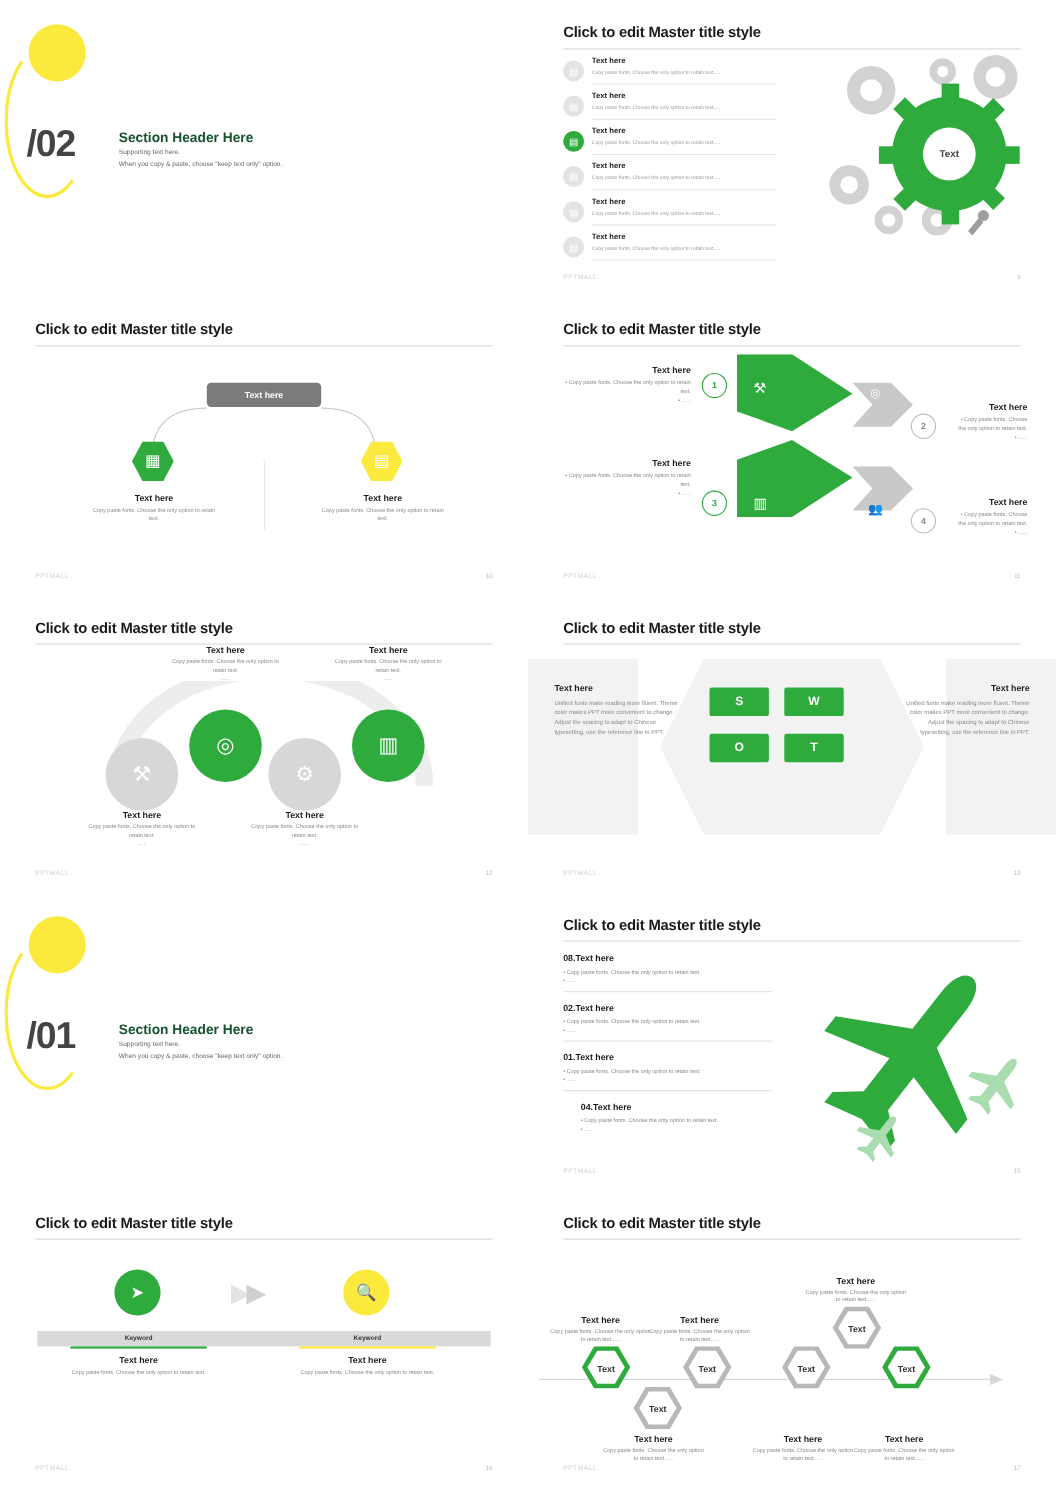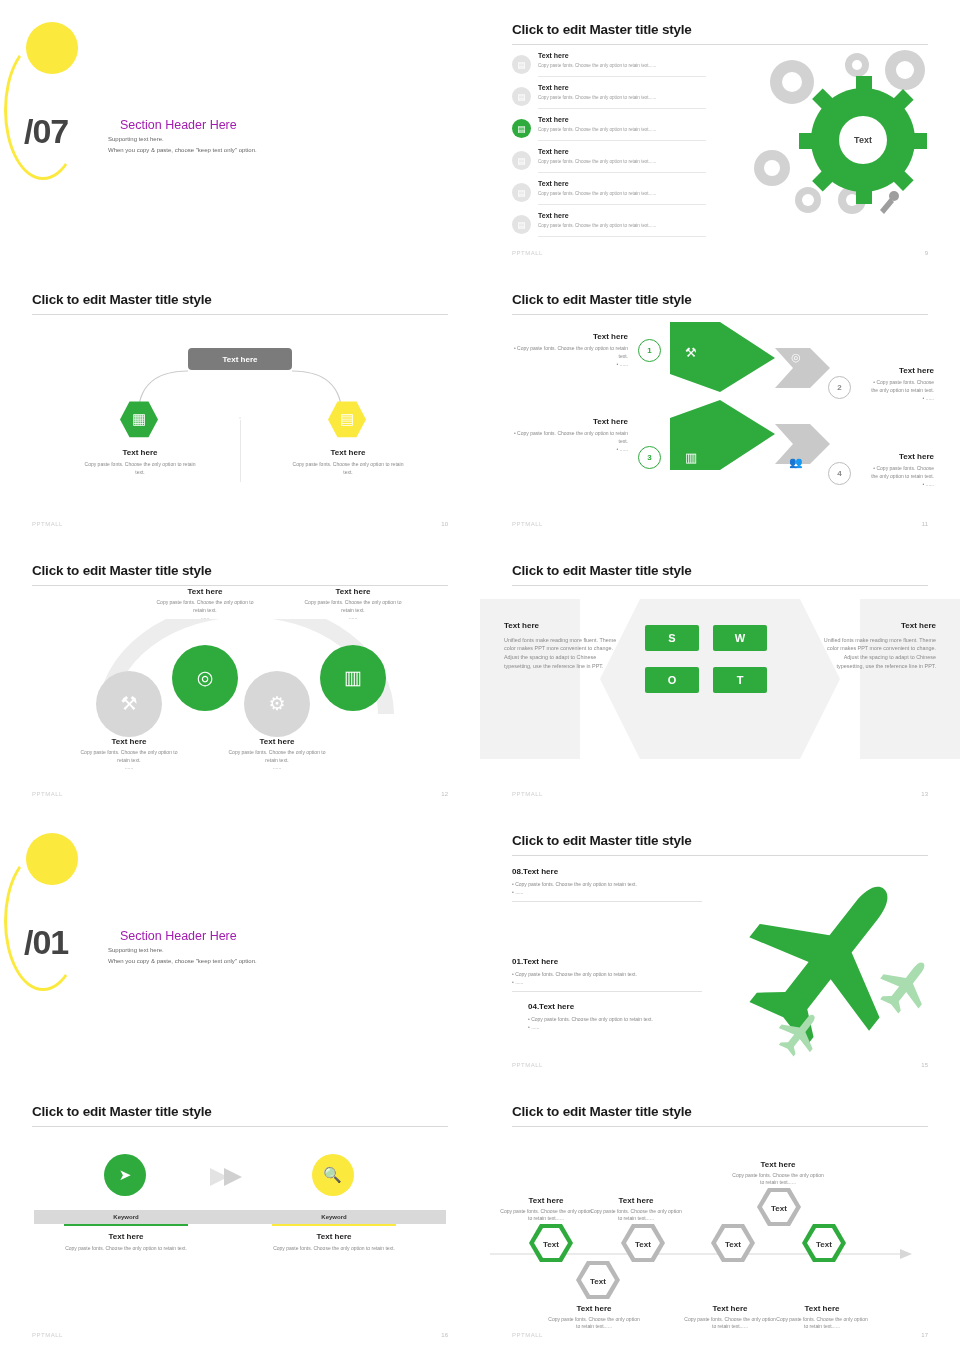--- a/index.html
+++ b/index.html
@@ -6,21 +6,21 @@
   body{width:960px;height:1352px;font-family:"Liberation Sans",sans-serif;color:#333;}
   .deck{width:960px;height:1352px;display:grid;grid-template-columns:480px 480px;grid-template-rows:repeat(5,270.4px);}
   .slide{position:relative;overflow:hidden;box-sizing:border-box;padding:0;}
   .title{position:absolute;left:32px;top:22px;font-size:13.5px;font-weight:bold;color:#1a1a1a;letter-spacing:-0.2px;}
   .titlerule{position:absolute;left:32px;right:32px;top:44px;height:1px;background:#d9d9d9;}
   .logo{position:absolute;left:32px;bottom:14px;font-size:6px;color:#cfcfcf;letter-spacing:.5px;}
   .pnum{position:absolute;right:32px;bottom:14px;font-size:6px;color:#bdbdbd;}
   .sec-dot{position:absolute;left:26px;top:22px;width:52px;height:52px;border-radius:50%;background:#fbe93e;}
   .sec-arc{position:absolute;left:4px;top:40px;width:78px;height:140px;border:3px solid #fbe93e;border-radius:50%;border-right-color:transparent;border-top-color:transparent;box-sizing:border-box;}
   .sec-num{position:absolute;left:24px;top:112px;font-size:34px;font-weight:bold;color:#444;letter-spacing:-1px;}
-  .sec-title{position:absolute;left:120px;top:118px;font-size:12.5px;font-weight:normal;color:#a21caf;}
+  .sec-title{position:absolute;left:108px;top:118px;font-size:12.5px;font-weight:bold;color:#14532d;}
   .sec-sub{position:absolute;left:108px;top:136px;font-size:6px;color:#666;}
   .sec-sub2{position:absolute;left:108px;top:147px;font-size:6px;color:#666;}
   
   .h{font-size:8px;font-weight:bold;color:#1d1d1d;}
   .p{font-size:5px;color:#8a8a8a;line-height:1.55;}
   .p6{font-size:5.4px;color:#8a8a8a;line-height:1.6;}
   
   .listrow{position:absolute;left:32px;width:200px;height:30px;}
   .listrow .av{position:absolute;left:0;top:3px;width:19px;height:19px;border-radius:50%;background:#e3e3e3;display:flex;align-items:center;justify-content:center;color:#fff;font-size:9px;}
   .listrow .av.on{background:#2eab3c;}
@@ -47,21 +47,21 @@
   .kwline{position:absolute;height:2px;}
 </style>
 </head>
 <body>
 
 <div class="deck">
 
   <div class="slide">
     <div class="sec-dot"></div>
     <div class="sec-arc"></div>
-    <div class="sec-num">/07</div>
+    <div class="sec-num">/02</div>
     <div class="sec-title">Section Header Here</div>
     <div class="sec-sub">Supporting text here.</div>
     <div class="sec-sub2">When you copy &amp; paste, choose "keep text only" option.</div>
   </div>
 
   <div class="slide">
     <div class="title">Click to edit Master title style</div>
     <div class="titlerule"></div>
 
     <div class="listrow" style="top:52px">
@@ -318,20 +318,26 @@
         <path d="M88 0 c9 0 14 12 14 28 l0 42 62 34 0 17 -62 -17 0 38 22 18 0 12 -36 -9 -36 9 0 -12 22 -18 0 -38 -62 17 0 -17 62 -34 0 -42 c0 -16 5 -28 14 -28z"></path>
       </g>
     </svg>
 
     <div style="position:absolute;left:32px;top:56px;width:190px">
       <div class="numhead">08.Text here</div>
       <div class="p" style="margin-top:5px">• <span>Copy paste fonts. Choose the only option to retain text.</span></div>
       <div class="p">• <span>......</span></div>
       <div class="hr" style="margin-top:4px"></div>
     </div>
+    <div style="position:absolute;left:32px;top:101px;width:190px">
+      <div class="numhead">02.Text here</div>
+      <div class="p" style="margin-top:5px">• <span>Copy paste fonts. Choose the only option to retain text.</span></div>
+      <div class="p">• <span>......</span></div>
+      <div class="hr" style="margin-top:4px"></div>
+    </div>
     <div style="position:absolute;left:32px;top:146px;width:190px">
       <div class="numhead">01.Text here</div>
       <div class="p" style="margin-top:5px">• <span>Copy paste fonts. Choose the only option to retain text.</span></div>
       <div class="p">• <span>......</span></div>
       <div class="hr" style="margin-top:4px"></div>
     </div>
     <div style="position:absolute;left:48px;top:191px;width:190px">
       <div class="numhead">04.Text here</div>
       <div class="p" style="margin-top:5px">• <span>Copy paste fonts. Choose the only option to retain text.</span></div>
       <div class="p">• <span>......</span></div>

